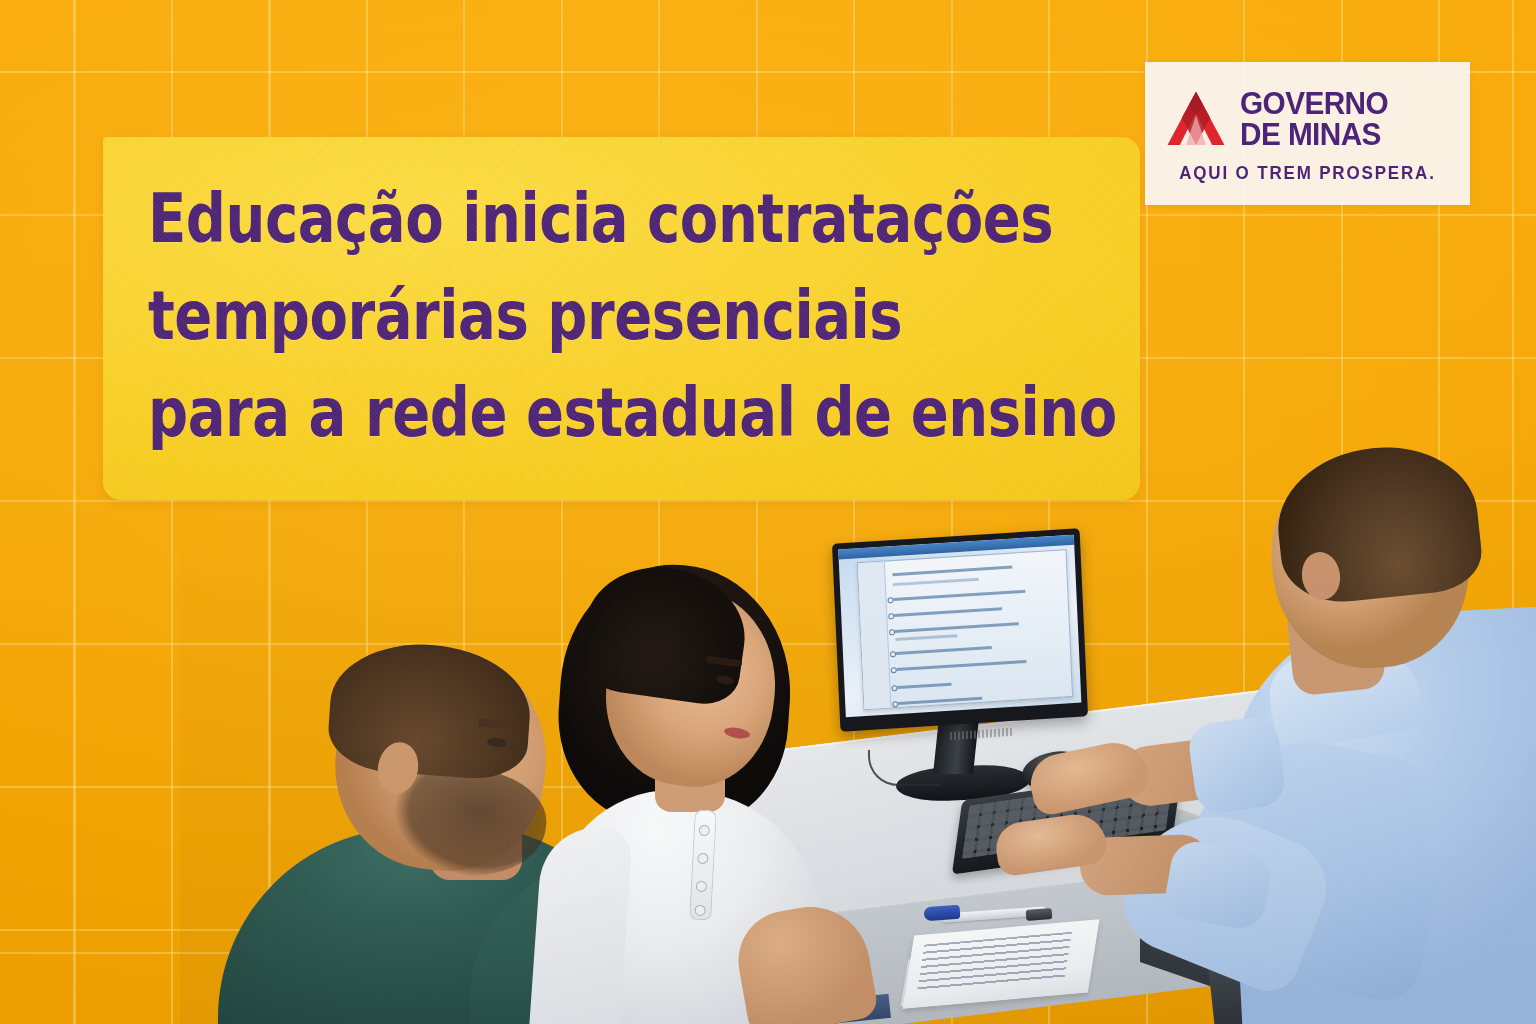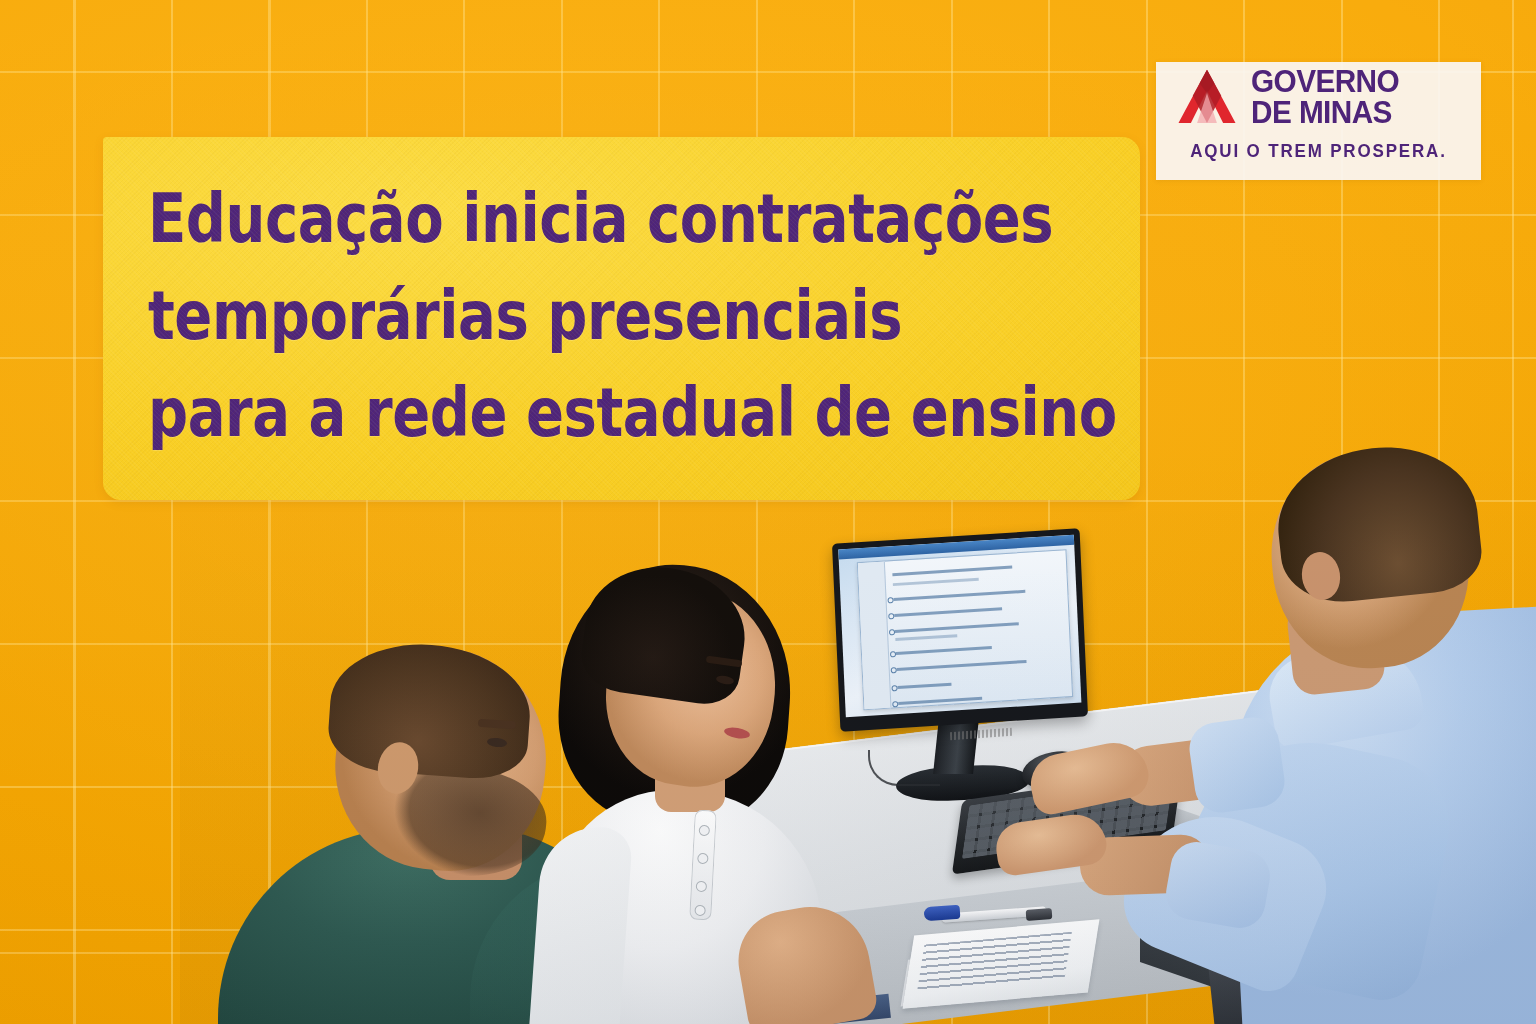--- a/index.html
+++ b/index.html
@@ -79,27 +79,26 @@
     transform-origin: left top;
     text-shadow: 0 1px 0 rgba(255,255,255,0.18);
     white-space: nowrap;
   }
   .headline-text .hl-line { display: block; }
 
   
   .logo-box {
     position: absolute;
     left: 1145px; top: 62px;
-    width: 325px; height: 118px;
+    width: 325px; height: 143px;
     background: rgba(250,246,244,0.93);
     display: flex;
     flex-direction: column;
-    justify-content: flex-start;
+    justify-content: center;
     box-shadow: 0 1px 5px rgba(120,70,0,0.10);
-    margin-left: 11px;
   }
   .logo-top {
     display: flex;
     align-items: center;
     gap: 13px;
     padding: 0 14px 0 20px;
     margin-top: 4px;
   }
   .logo-mark { width: 62px; height: 62px; flex: none; }
   .logo-words {

